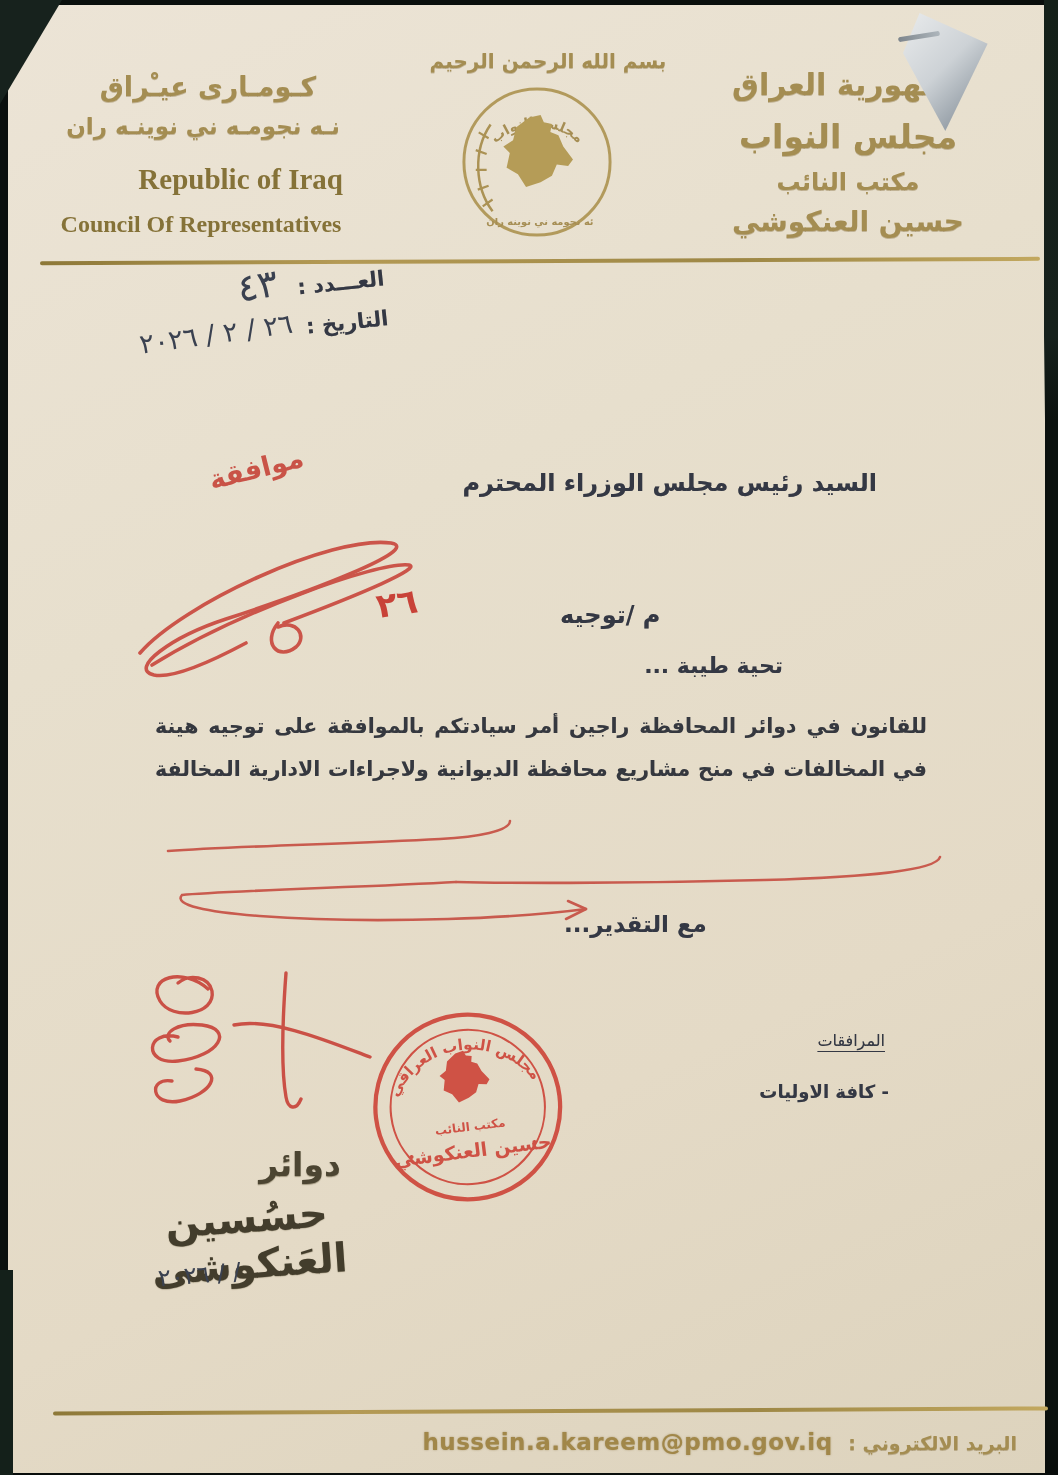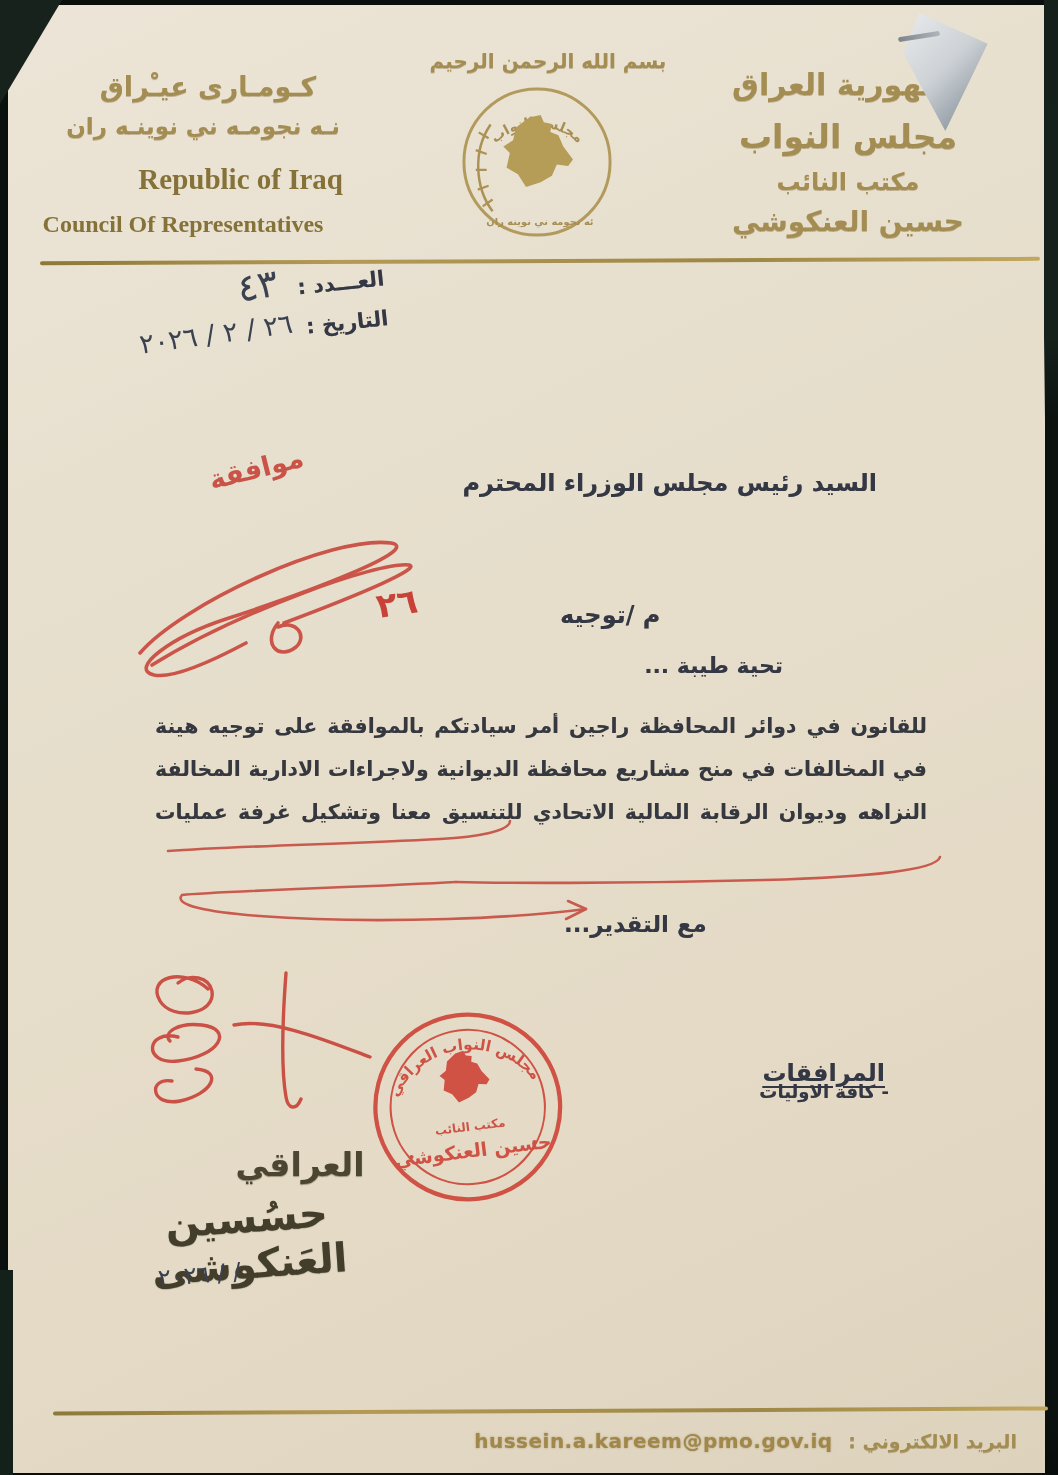--- a/index.html
+++ b/index.html
@@ -36,21 +36,21 @@
 </style>
 </head>
 <body>
 
 <div id="photo">
   <div id="paper">
 
     <div class="abs rtl calligold" style="left:60px;top:66px;width:280px;text-align:center;font-size:27px;font-weight:bold;">كـومـارى عيـْراق</div>
     <div class="abs rtl calligold" style="left:45px;top:108px;width:300px;text-align:center;font-size:23px;font-weight:bold;">نـه نجومـه ني نوينـه ران</div>
     <div class="abs goldDark" style="left:55px;top:158px;width:280px;text-align:right;font-size:29px;font-weight:bold;font-family:'Liberation Serif',serif;">Republic of Iraq</div>
-    <div class="abs goldDark" style="left:20px;top:206px;width:310px;text-align:center;font-size:24px;font-weight:bold;font-family:'Liberation Serif',serif;">Council Of Representatives</div>
+    <div class="abs goldDark" style="left:38px;top:206px;width:310px;text-align:center;font-size:24px;font-weight:bold;font-family:'Liberation Serif',serif;">Council Of Representatives</div>
 
     <div class="abs rtl calligold" style="left:420px;top:44px;width:240px;text-align:center;font-size:20px;font-weight:bold;letter-spacing:1px;">بسم الله الرحمن الرحيم</div>
     <div class="abs" style="left:445px;top:76px;">
       <svg width="168" height="158" viewBox="0 0 170 160">
         <defs>
           <path id="goldArcTop" d="M 26,92 A 61,61 0 0 1 144,92"></path>
         </defs>
         <circle cx="85" cy="82" r="74" fill="none" stroke="#b29a5c" stroke-width="3"></circle>
         <text font-size="14" fill="#a68e54" font-weight="bold">
           <textPath href="#goldArcTop" startOffset="50%" text-anchor="middle">مجلس النواب</textPath>
@@ -96,37 +96,36 @@
 
     <div class="abs rtl ink printed" style="right:168px;top:464px;font-size:24px;font-weight:bold;">السيد رئيس مجلس الوزراء المحترم</div>
 
     <div class="abs rtl ink printed" style="left:552px;top:596px;font-size:24px;font-weight:bold;">م /توجيه</div>
 
     <div class="abs rtl ink printed" style="right:262px;top:648px;font-size:22px;font-weight:bold;">تحية طيبة ...</div>
 
     <div class="abs" style="right:118px;top:700px;">
       <div class="bodyline jline">للقانون في دوائر المحافظة راجين أمر سيادتكم بالموافقة على توجيه هينة</div>
       <div class="bodyline jline">في المخالفات في منح مشاريع محافظة الديوانية ولاجراءات الادارية المخالفة</div>
-      <div class="bodyline jline">النزاهه وديوان الرقابة المالية الاتحادي للتنسيق معنا وتشكيل غرفة عمليات</div>
     </div>
 
     <div class="abs" style="left:150px;top:700px;">
       <svg width="790" height="230" viewBox="0 0 790 230">
         <g fill="none" stroke="#c23b30" stroke-width="2.6" stroke-linecap="round" opacity="0.8">
           <path d="M 352,116 C 352,126 320,132 282,134 C 190,139 80,141 10,146"></path>
           <path d="M 782,152 C 778,166 706,172 606,175 C 460,179 336,178 298,177"></path>
           <path d="M 298,177 C 210,182 62,186 24,190 C 6,210 160,218 290,214 C 352,212 398,208 428,204"></path>
           <path d="M 428,204 L 410,196 M 428,204 L 408,214"></path>
         </g>
       </svg>
     </div>
 
     <div class="abs rtl ink printed" style="left:556px;top:906px;font-size:23px;font-weight:bold;">مع التقدير...</div>
 
-    <div class="abs rtl ink printed u" style="right:160px;top:1026px;font-size:24px;font-weight:bold;margin-top:28px;">المرافقات</div>
+    <div class="abs rtl ink printed u" style="right:160px;top:1026px;font-size:16px;font-weight:normal;">المرافقات</div>
     <div class="abs rtl ink printed" style="right:156px;top:1076px;font-size:18px;font-weight:bold;">- كافة الاوليات</div>
 
     <div class="abs" style="left:130px;top:962px;">
       <svg width="240" height="180" viewBox="0 0 240 180">
         <g fill="none" stroke="#c84238" stroke-width="3.4" stroke-linecap="round" opacity="0.9">
           <path d="M 70,22 C 45,0 8,10 22,34 C 34,54 78,48 74,24 C 71,10 52,6 40,16"></path>
           <path d="M 40,70 C 8,62 4,98 40,94 C 82,89 96,62 64,58 C 40,55 24,66 32,74"></path>
           <path d="M 34,114 C 10,110 12,140 42,134 C 74,127 86,104 58,102"></path>
           <path d="M 148,6 C 145,46 142,96 148,130 C 150,142 158,144 163,132"></path>
           <path d="M 96,58 C 132,50 190,74 232,90"></path>
@@ -147,28 +146,28 @@
         <g transform="translate(76,44) scale(0.6)">
           <path d="M38,6 L52,3 L56,12 L66,14 L64,24 L74,28 L80,42 L92,58 L86,66 L72,64 L66,78 L52,86 L34,92 L24,76 L10,68 L14,50 L6,42 L18,34 L22,18 Z" fill="#cd4438"></path>
         </g>
         <text x="105" y="130" font-size="12.5" fill="#cd4438" font-weight="bold" text-anchor="middle">مكتب النائب</text>
         <text x="105" y="158" font-size="20" fill="#cd4438" font-weight="bold" text-anchor="middle">حسين العنكوشي</text>
         <circle cx="40" cy="150" r="2.2" fill="#cd4438"></circle>
         <circle cx="170" cy="150" r="2.2" fill="#cd4438"></circle>
       </svg>
     </div>
 
-    <div class="abs rtl" style="left:222px;top:1140px;width:140px;text-align:center;font-size:33px;font-weight:bold;color:#4c4532;text-shadow:0 .5px 1px rgba(60,50,20,.4);">العراقي</div>
+    <div class="abs rtl" style="left:222px;top:1140px;width:140px;text-align:center;font-size:33px;font-weight:bold;color:#4c4532;text-shadow:0 .5px 1px rgba(60,50,20,.4);">دوائر</div>
     <div class="abs rtl" style="left:95px;top:1190px;width:290px;text-align:center;font-size:40px;font-weight:bold;color:#433d2c;transform:rotate(-4deg);text-shadow:0 .5px 1px rgba(60,50,20,.4);">حسُسين العَنكوشى</div>
     <div class="abs rtl hand" style="left:150px;top:1256px;font-size:24px;transform:rotate(-5deg);">/    /    ٢٠٢٦</div>
 
     <div class="abs goldrule" style="left:45px;top:1404px;width:995px;height:3.5px;transform:rotate(-0.3deg);"></div>
     <div class="abs rtl" style="right:28px;top:1424px;font-weight:bold;">
       <span class="calligold" style="font-size:19px;">البريد الالكتروني :</span>
-      <span style="direction:ltr;unicode-bidi:embed;font-size:20px;color:#a18749;text-shadow:0 0 2px rgba(130,105,50,.55);letter-spacing:.5px;margin-right:10px;">hussein.a.kareem@pmo.gov.iq</span>
+      <span style="direction:ltr;unicode-bidi:embed;font-size:23px;color:#a18749;text-shadow:0 0 2px rgba(130,105,50,.55);letter-spacing:.5px;margin-right:10px;">hussein.a.kareem@pmo.gov.iq</span>
     </div>
 
     <div class="abs fold"></div>
     <div class="abs staple"></div>
   </div>
 
   <div class="abs corner-tl"></div>
   <div class="abs sliver-right"></div>
   <div class="abs sliver-left-b"></div>
 </div>

